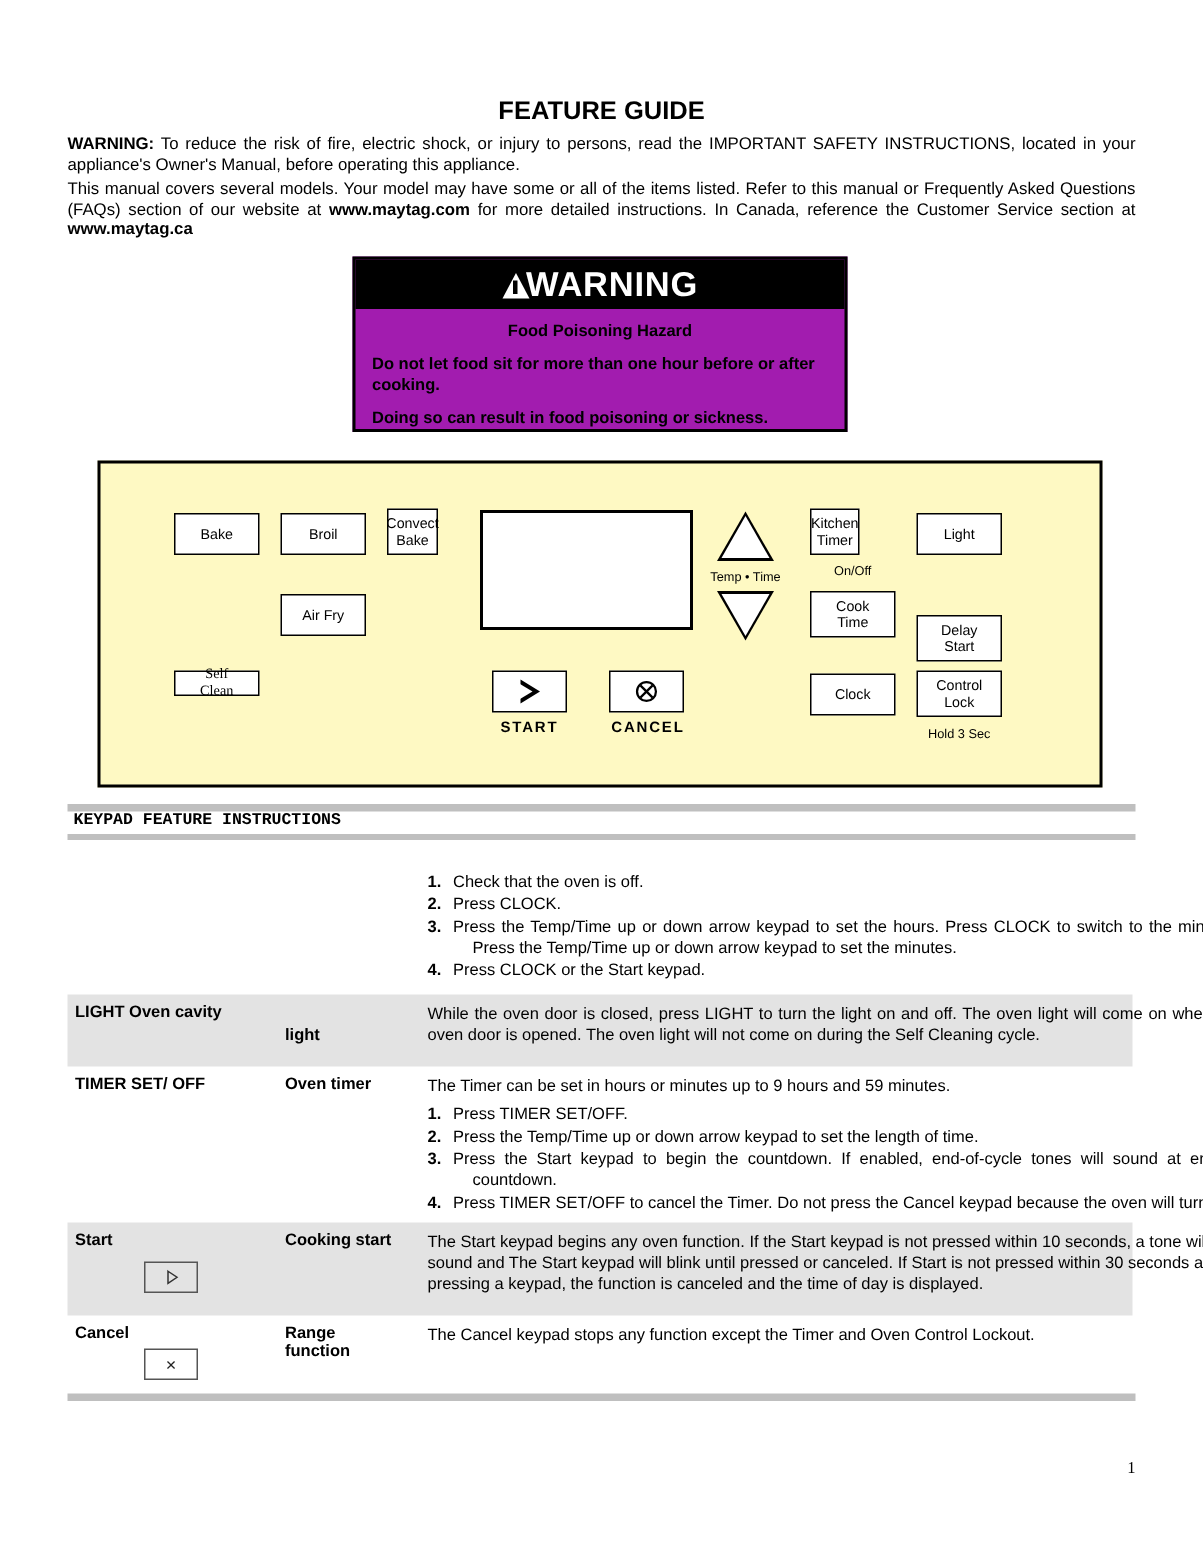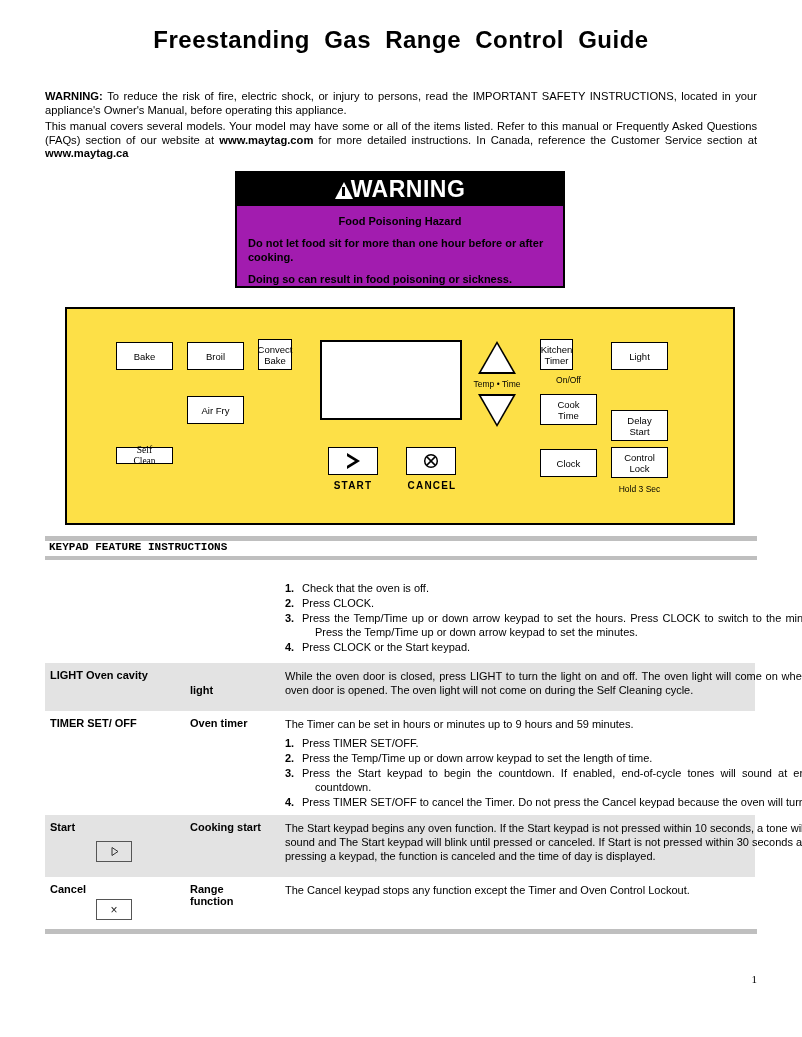--- a/index.html
+++ b/index.html
@@ -114,21 +114,21 @@
 
   
   .panel {
     position: absolute;
     left: 65px;
     top: 307px;
     width: 670px;
     height: 218px;
     border: 2px solid #000;
     box-sizing: border-box;
-    background: #fde047;
+    background: #fef9c3;
   }
   .key {
     position: absolute;
     border: 1.5px solid #000;
     box-sizing: border-box;
     background: #fff;
     display: flex;
     align-items: center;
     justify-content: center;
     text-align: center;
@@ -290,21 +290,21 @@
     top: 973px;
     font-size: 11px;
     font-family: "Liberation Serif", serif;
   }
 </style>
 </head>
 <body>
 
 <div class="page">
 
-  <div class="doc-title">Freestanding  Gas  Range  Control  Guide</div>
+  <div class="doc-subtitle">FEATURE GUIDE</div>
 
   <div class="intro intro1">
     <b>WARNING:</b><span> To reduce the risk of fire, electric shock, or injury to persons, read the IMPORTANT SAFETY INSTRUCTIONS, located in your  appliance's  Owner's  Manual,  before  operating  this  appliance.</span>
   </div>
   <div class="intro intro2">
     <span>This manual covers several models. Your model may have some or all of the items listed. Refer to this manual or Frequently Asked Questions (FAQs) section of our website at </span><b>www.maytag.com</b><span> for more detailed instructions. In Canada, reference the Customer Service section  at  </span><b>www.maytag.ca</b>
   </div>
 
   <div class="warn-box">
     <div class="warn-bar">

